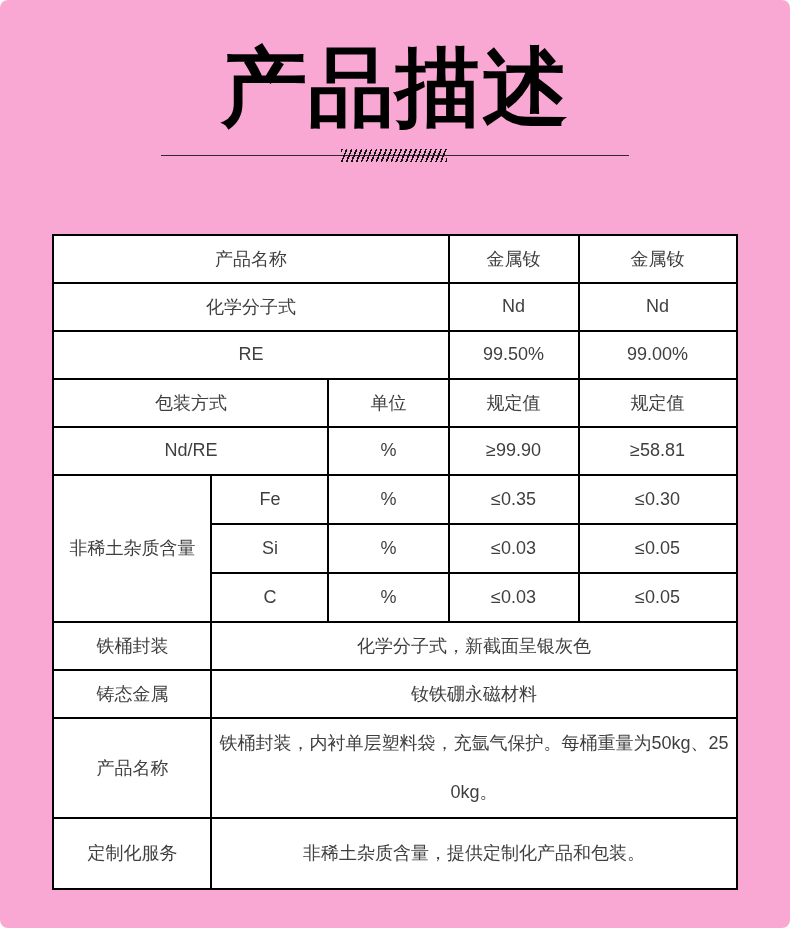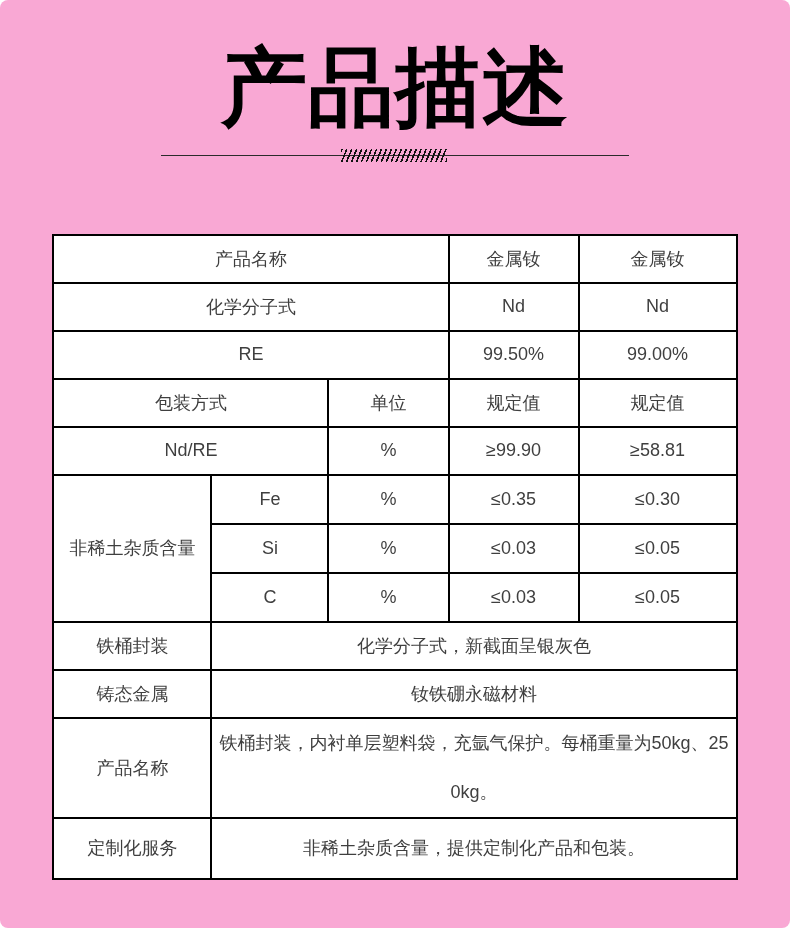--- a/index.html
+++ b/index.html
@@ -75,21 +75,21 @@
     vertical-align: middle;
     font-size: 18px;
     color: #3f3f3f;
     padding: 0 6px;
     background: #ffffff;
     word-break: break-all;
   }
   tr.r-std    { height: 48px; }
   tr.r-imp    { height: 49px; }
   tr.r-pack   { height: 99px; }
-  tr.r-custom { height: 61px; }
+  tr.r-custom { height: 71px; }
   td.packing-text { line-height: 49px; padding: 0 10px; }
 </style>
 </head>
 <body>
 
 <div class="page">
 
   <div class="header">
     <div class="title">产品描述</div>
     <div class="divider">

